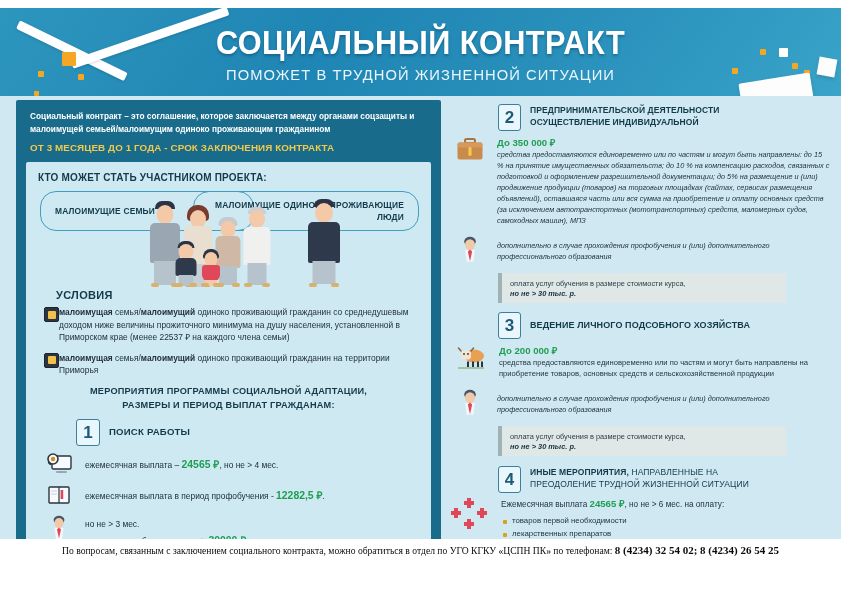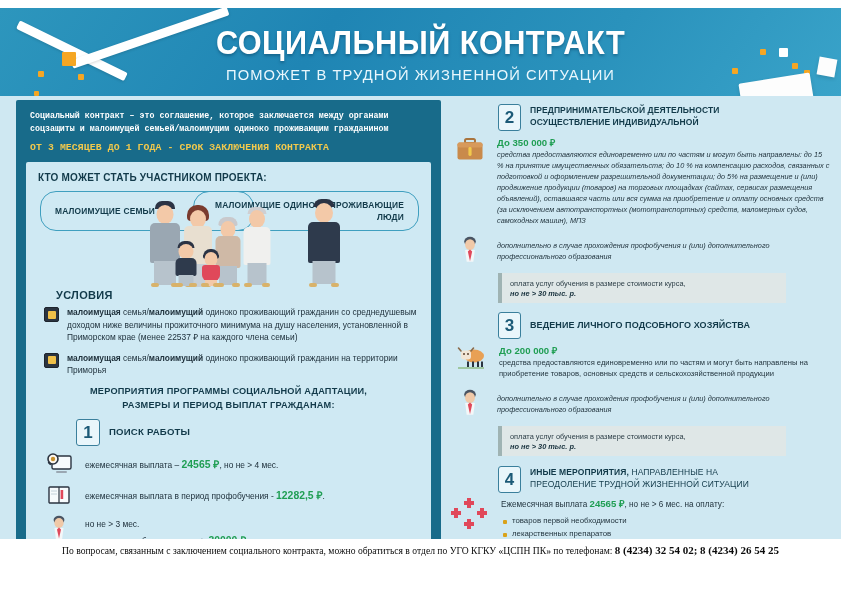--- a/index.html
+++ b/index.html
@@ -34,21 +34,21 @@
   .chev{position:absolute;background:#ffffff;border-radius:2px;box-shadow:0 1px 3px rgba(0,0,0,.15);}
   .chev.a{left:18px;top:12px;width:120px;height:9px;transform:rotate(26deg);transform-origin:left center;}
   .chev.b{left:72px;top:52px;width:165px;height:9px;transform:rotate(-19deg);transform-origin:left center;}
   .sq{position:absolute;border-radius:1px;}
   .sq.o{background:#f5a623;}
   .sq.w{background:#ffffff;}
   .quad{position:absolute;background:#fdfdfd;box-shadow:0 2px 4px rgba(0,0,0,.12);}
 
   
   .leftpanel{position:absolute;left:16px;top:100px;width:425px;height:458px;background:#186b8a;border-radius:2px;}
-  .lp-intro{padding:10px 14px 8px 14px;font-family:Liberation Mono, monospace;}
+  .lp-intro{padding:10px 14px 8px 14px;}
   .lp-intro p{margin:0;color:#ffffff;font-size:8.3px;font-weight:bold;line-height:1.55;}
   .lp-term{margin-top:6px;color:#f2c94c;font-size:9.8px;font-weight:bold;letter-spacing:.1px;}
   .lp-body{
     position:absolute;left:10px;right:10px;top:62px;bottom:8px;
     background:#cfe9f3;border-radius:2px;padding:10px 12px;box-sizing:border-box;
   }
   .lp-h{font-size:10px;font-weight:bold;color:#123a4a;letter-spacing:.2px;margin-bottom:6px;}
 
   .fam-wrap{position:relative;height:98px;}
   .bubble{
@@ -62,21 +62,21 @@
   .people{position:absolute;left:100px;top:6px;width:230px;height:92px;}
   .person{position:absolute;bottom:0;}
   .p-head{position:absolute;left:50%;transform:translateX(-50%);border-radius:50%;background:#f3c9a8;}
   .p-hair{position:absolute;left:50%;transform:translateX(-50%);border-radius:7px 7px 0 0;}
   .p-body{position:absolute;left:50%;transform:translateX(-50%);border-radius:5px 5px 2px 2px;}
   .p-legs{position:absolute;left:50%;transform:translateX(-50%);background:#b7c3cc;}
   .p-shoe{position:absolute;bottom:0;width:8px;height:4px;background:#d8b26a;border-radius:2px;}
 
   .uslov{font-size:11px;font-weight:bold;color:#123a4a;letter-spacing:.3px;margin:2px 0 5px 18px;}
 
-  .cond{display:flex;gap:8px;margin:0 0 8px 6px;}
+  .cond{display:flex;margin:0 0 8px 6px;}
   .chk{
     flex:0 0 auto;width:13px;height:13px;margin-top:1px;
     background:#2b3440;border:1px solid #1d242c;border-radius:2px;
     display:flex;align-items:center;justify-content:center;
   }
   .chk i{display:block;width:8px;height:8px;background:#f0c048;border-radius:1px;}
   .cond p{margin:0;font-size:8.4px;line-height:1.5;color:#20323d;}
   .cond b{font-weight:bold;}
 
   .mer-h{text-align:center;font-size:9.2px;font-weight:bold;color:#123a4a;line-height:1.5;margin:6px 0 6px 0;letter-spacing:.2px;}

